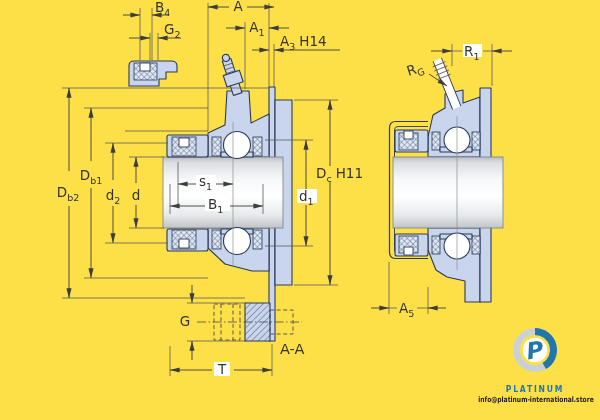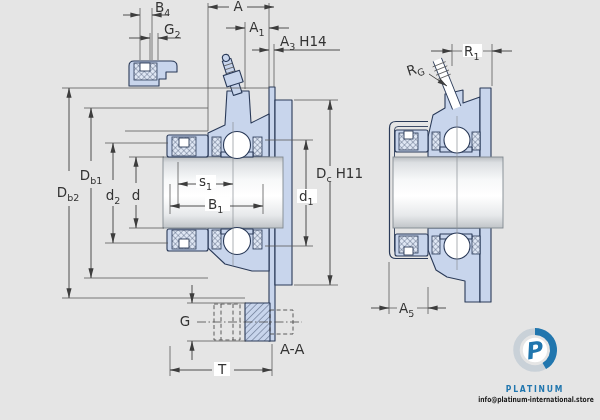--- a/index.html
+++ b/index.html
@@ -1,16 +1,16 @@
 <!DOCTYPE html>
 <html><head>
 <meta charset="utf-8">
 <style>
   html,body{margin:0;padding:0;background:#fff;}
-  .canvas{position:relative;width:600px;height:420px;background:#e5e5e5;overflow:hidden;
+  .canvas{position:relative;width:600px;height:420px;background:#fde047;overflow:hidden;
           font-family:"DejaVu Sans",sans-serif;}
   svg text{font-family:"DejaVu Sans",sans-serif;font-size:13.5px;fill:#333;}
   svg text.big{font-size:14.5px;}
   .sub{font-size:9.5px;}
   .part{fill:#c8d5ec;stroke:#2a3a58;stroke-width:1.1;stroke-linejoin:round;}
   .white{fill:#ffffff;stroke:#2a3a58;stroke-width:0.9;}
   .ext{stroke:#5a5a5a;stroke-width:0.8;fill:none;}
   .dim{stroke:#3d3d3d;stroke-width:0.9;fill:none;}
   .cl{stroke:#8a8f96;stroke-width:0.7;fill:none;}
   .dash{stroke:#4a4a4a;stroke-width:0.9;fill:none;stroke-dasharray:4 2.6;}

